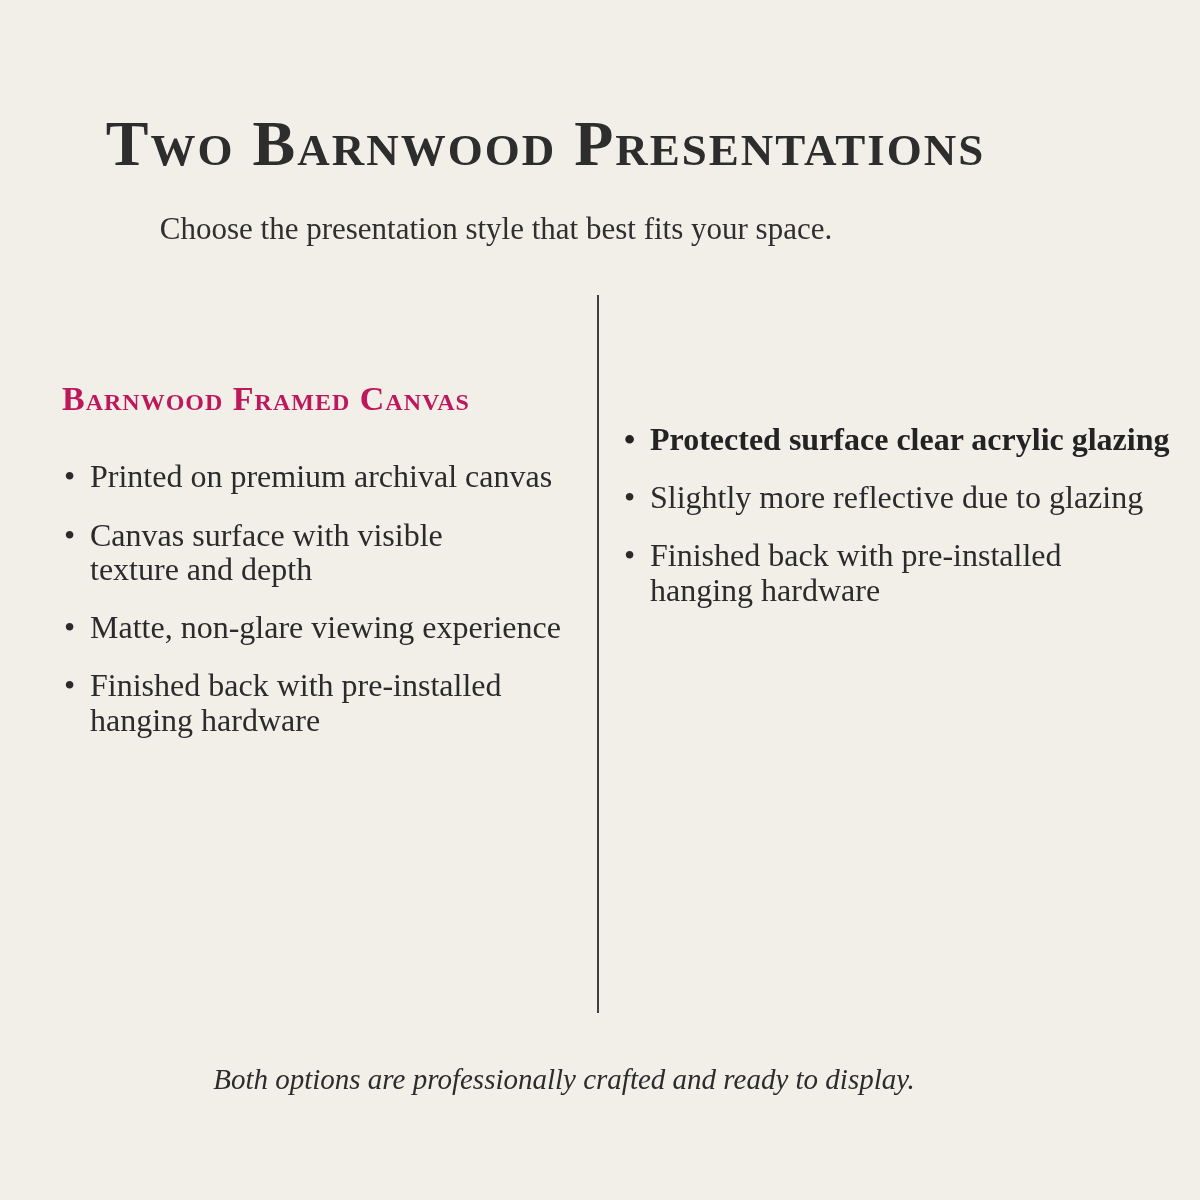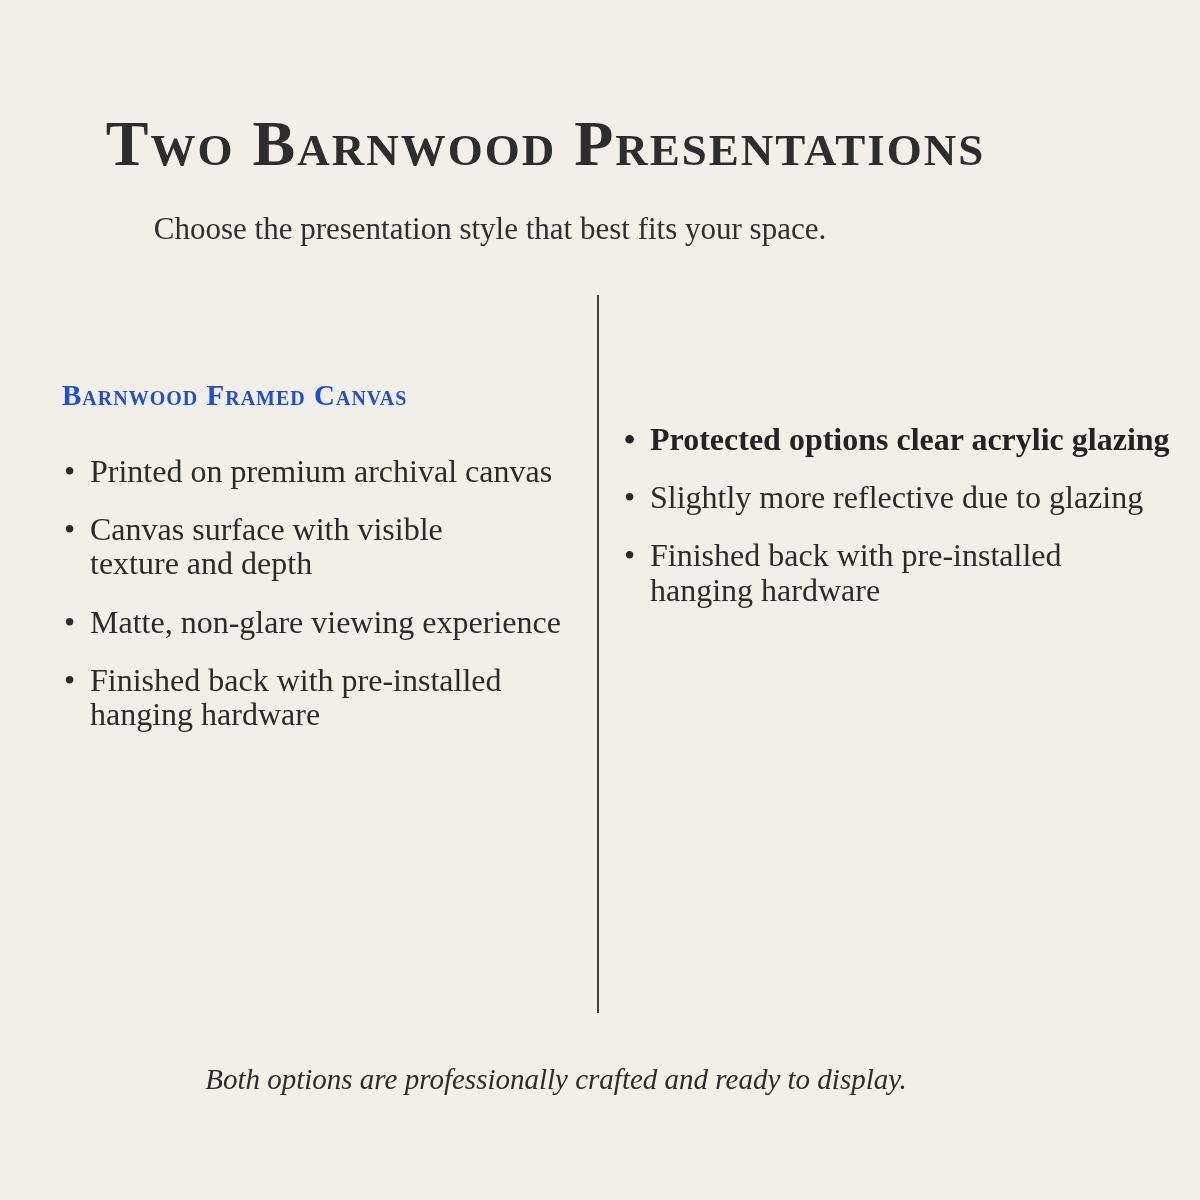--- a/index.html
+++ b/index.html
@@ -23,21 +23,21 @@
     font-weight: 700;
     font-size: 64px;
     letter-spacing: 2px;
     color: #2d2d2d;
     line-height: 1;
   }
 
   .subtitle {
     position: absolute;
     top: 212px;
-    left: 6px;
+    left: 12px;
     width: 968px;
     text-align: center;
     font-size: 31px;
     line-height: 1.1;
     color: #2f2f2f;
   }
 
   .divider {
     position: absolute;
     left: 597px;
@@ -50,23 +50,23 @@
   .col {
     position: absolute;
     top: 380px;
   }
   .col-left  { left: 62px;  width: 530px; }
   .col-right { left: 622px; width: 575px; }
 
   .col-heading {
     font-variant: small-caps;
     font-weight: 700;
-    font-size: 29px;
+    font-size: 34px;
     letter-spacing: 1px;
-    color: #1d4ed8;
+    color: #be185d;
     line-height: 1.1;
   }
 
   ul.features {
     list-style: none;
     margin: 42px 0 0 0;
     padding: 0;
   }
   ul.features li {
     position: relative;
@@ -81,21 +81,21 @@
     content: "\2022";
     position: absolute;
     left: 2px;
     top: 0;
   }
   ul.features li.bold { font-weight: 700; color: #232323; }
 
   .footer-note {
     position: absolute;
     top: 1063px;
-    left: 8px;
+    left: 16px;
     width: 1096px;
     text-align: center;
     font-style: italic;
     font-size: 29px;
     color: #2c2c2c;
   }
 </style>
 </head>
 <body>
 
@@ -111,20 +111,20 @@
     <li>Canvas surface with visible
 texture and depth</li>
     <li>Matte, non-glare viewing experience</li>
     <li>Finished back with pre-installed
 hanging hardware</li>
   </ul>
 </div>
 
 <div class="col col-right">
   <ul class="features">
-    <li class="bold">Protected options clear acrylic glazing</li>
+    <li class="bold">Protected surface clear acrylic glazing</li>
     <li>Slightly more reflective due to glazing</li>
     <li>Finished back with pre-installed
 hanging hardware</li>
   </ul>
 </div>
 
 <div class="footer-note">Both options are professionally crafted and ready to display.</div>
 
 </body></html>

